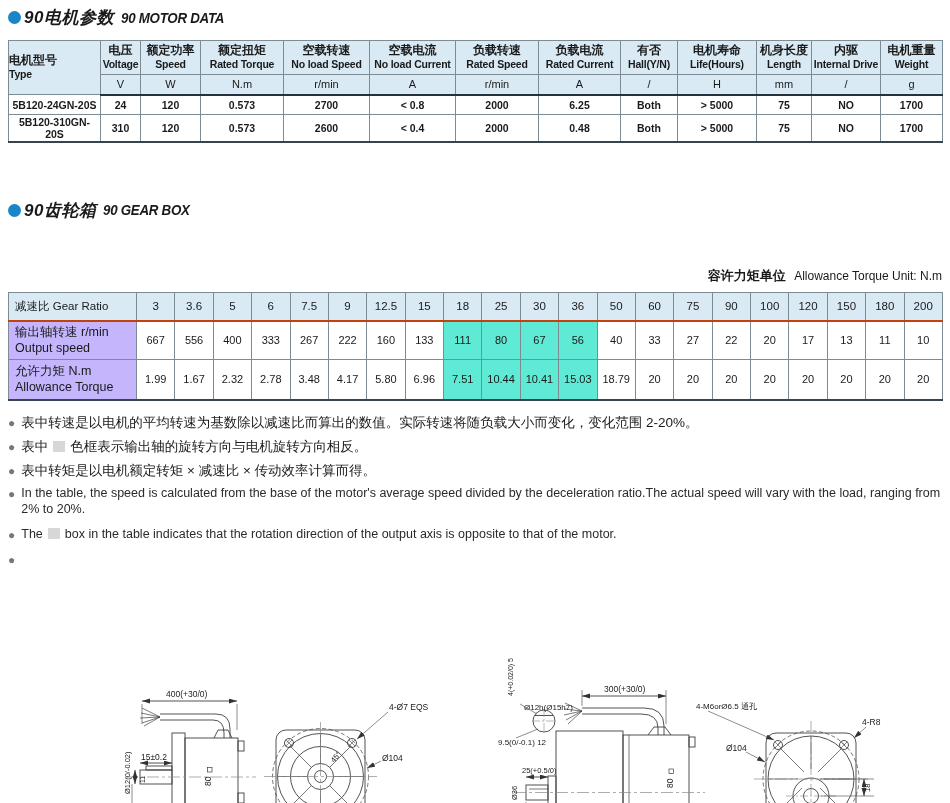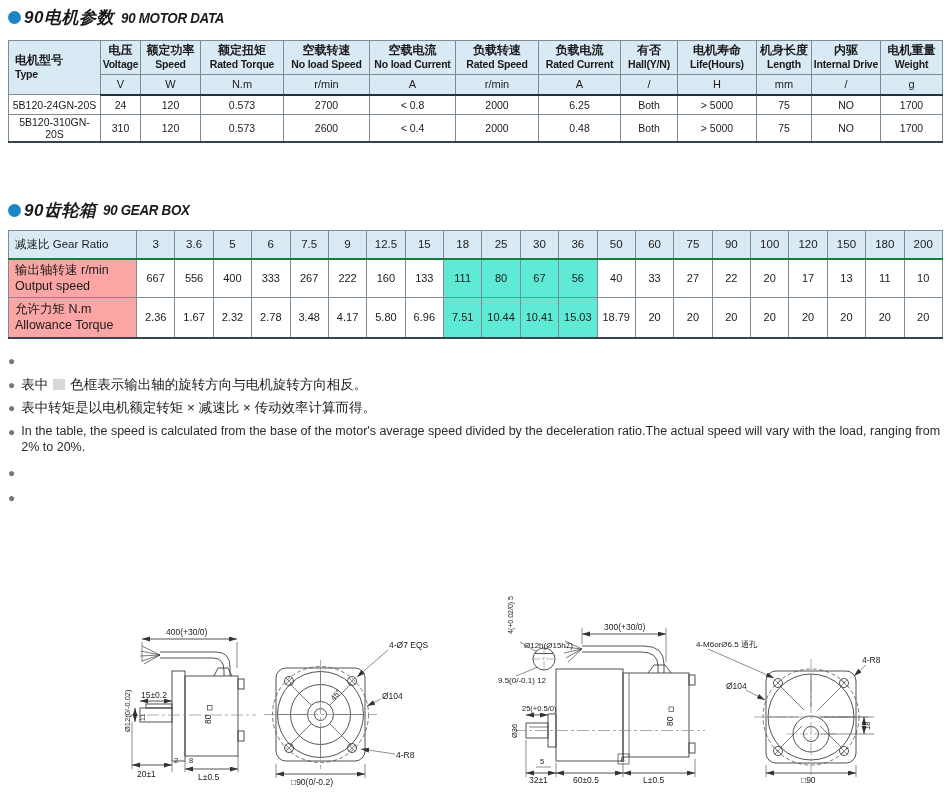--- a/index.html
+++ b/index.html
@@ -10,31 +10,31 @@
   .sec-title .dot{width:13px;height:13px;border-radius:50%;background:#1a86c8;display:inline-block;margin-right:3px;flex:0 0 auto;}
   .sec-title .zh{font-size:17px;font-weight:bold;letter-spacing:.5px;}
   .sec-title .en{font-size:14.5px;font-weight:bold;margin-left:7px;letter-spacing:-.3px;transform:scaleX(.92);transform-origin:left center;white-space:nowrap;}
   
   table{border-collapse:collapse;table-layout:fixed;width:934px;}
   th,td{border:1px solid #7d8b94;text-align:center;overflow:hidden;}
   .motor-table{font-size:11px;}
   .motor-table thead th{background:#d9eaf5;font-weight:bold;padding:2px 1px;line-height:1.25;}
   .motor-table thead .zh{font-size:12px;}
   .motor-table thead .en{font-size:10.5px;letter-spacing:-.2px;}
-  .motor-table th.type-h{text-align:left;padding-left:6px;}
+  .motor-table th.type-h{text-align:left;padding-left:0;}
   .motor-table tr.units td{background:#d9eaf5;height:17px;font-size:11px;}
   .motor-table tr.units td,.motor-table tr.hdr th{border-color:#7d8b94;}
   .motor-table tr.units td{border-bottom:2px solid #23323c;}
-  .motor-table tbody td{height:16px;font-size:10.5px;background:#fff;}
+  .motor-table tbody td{height:16px;font-size:10.5px;background:#fff;font-weight:bold;}
   .motor-table{border:1px solid #55626b;border-bottom:2px solid #37444d;}
   
   .gear-table{font-size:11px;border:1px solid #55626b;border-bottom:2px solid #37444d;}
-  .gear-table th.rowhead{background:#fca5a5;text-align:left;padding-left:6px;font-weight:normal;font-size:12.5px;line-height:1.3;}
+  .gear-table th.rowhead{background:#c4b5fd;text-align:left;padding-left:6px;font-weight:normal;font-size:12.5px;line-height:1.3;}
   .gear-table tr.ratio th,.gear-table tr.ratio td{background:#d9eaf5;height:25px;font-size:11.5px;}
-  .gear-table tr.ratio th,.gear-table tr.ratio td{border-bottom:2px solid #15803d;}
+  .gear-table tr.ratio th,.gear-table tr.ratio td{border-bottom:2px solid #c2410c;}
   .gear-table tr.speed td{height:35px;}
   .gear-table tr.torque td{height:37px;}
   .gear-table td.shaded{background:#5eead4;}
   .unit-note{width:934px;text-align:right;margin:44px 0 7px 0;}
   .unit-note .zh{font-size:13px;font-weight:bold;}
   .unit-note .en{font-size:12px;margin-left:4px;}
   
   .notes{margin-top:14px;}
   .note{display:flex;align-items:flex-start;margin:0 0 6px 0;line-height:1.25;}
   .note .bullet{color:#6f7a80;font-size:12px;margin-right:6px;line-height:1.4;flex:0 0 auto;}
@@ -140,20 +140,24 @@
   </table>
 
   <div class="gap-motor"></div>
 
   <div class="sec-title" style="margin-bottom:8px;">
     <span class="dot"></span>
     <span class="zh">90齿轮箱</span>
     <span class="en">90 GEAR BOX</span>
   </div>
 
+  <div class="unit-note">
+    <span class="zh">容许力矩单位</span>
+    <span class="en">Allowance Torque Unit: N.m</span>
+  </div>
 
   <table class="gear-table">
     <colgroup>
         <col style="width: 128px;">
         <col style="width: 38.381px;">
         <col style="width: 38.381px;">
         <col style="width: 38.381px;">
         <col style="width: 38.381px;">
         <col style="width: 38.381px;">
         <col style="width: 38.381px;">
@@ -217,21 +221,21 @@
           <td>27</td>
           <td>22</td>
           <td>20</td>
           <td>17</td>
           <td>13</td>
           <td>11</td>
           <td>10</td>
         </tr>
         <tr class="torque">
           <th class="rowhead"><span>允许力矩  N.m</span><br><span>Allowance Torque</span></th>
-          <td>2.36</td>
+          <td>1.99</td>
           <td>1.67</td>
           <td>2.32</td>
           <td>2.78</td>
           <td>3.48</td>
           <td>4.17</td>
           <td>5.80</td>
           <td>6.96</td>
           <td class="shaded">7.51</td>
           <td class="shaded">10.44</td>
           <td class="shaded">10.41</td>
@@ -245,35 +249,37 @@
           <td>20</td>
           <td>20</td>
           <td>20</td>
         </tr>
       </tbody>
   </table>
 
   <div class="notes">
       <div class="note zh">
         <span class="bullet">●</span>
+        <span>表中转速是以电机的平均转速为基数除以减速比而算出的数值。实际转速将随负载大小而变化，变化范围 2-20%。</span>
       </div>
       <div class="note zh">
         <span class="bullet">●</span>
         <span><span>表中</span><span class="swatch"></span><span>色框表示输出轴的旋转方向与电机旋转方向相反。</span></span>
       </div>
       <div class="note zh">
         <span class="bullet">●</span>
         <span>表中转矩是以电机额定转矩 × 减速比 × 传动效率计算而得。</span>
       </div>
       <div class="note en">
         <span class="bullet">●</span>
         <span>In the table, the speed is calculated from the base of the motor's average speed  divided by the deceleration ratio.The actual speed will vary with the load, ranging from 2% to 20%.</span>
       </div>
       <div class="note en">
         <span class="bullet">●</span>
+        <span><span>The</span><span class="swatch"></span><span>box in the table indicates that the rotation direction of the output axis is opposite to that of the motor.</span></span>
       </div>
       <div class="note en">
         <span class="bullet">●</span>
       </div>
     </div>
 
   <div class="gap-draw"></div>
 
 
   <div class="drawing-wrap">

